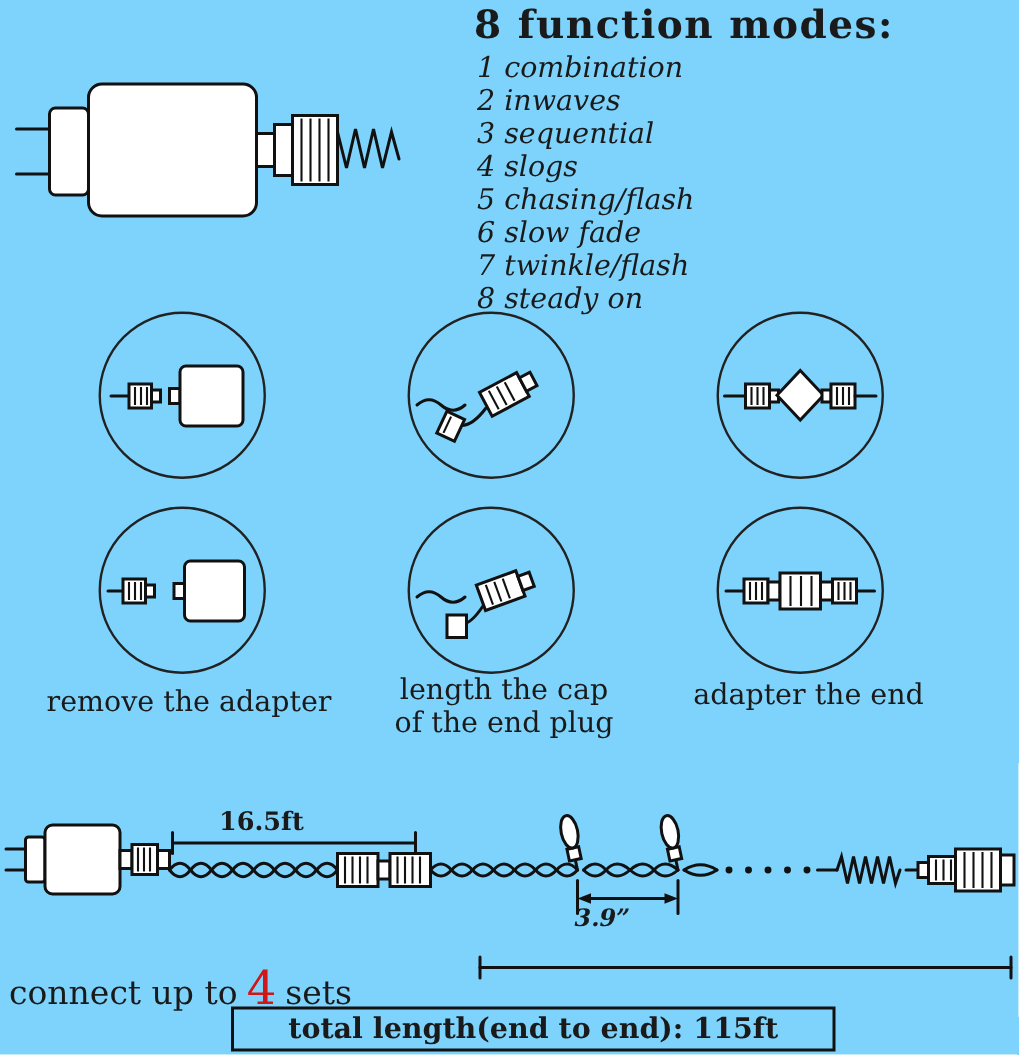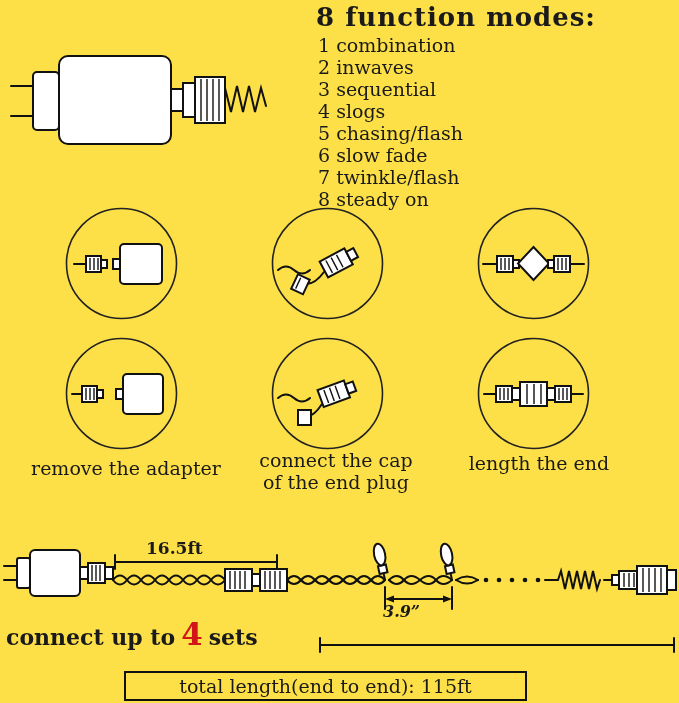--- a/index.html
+++ b/index.html
@@ -1,33 +1,33 @@
 <!DOCTYPE html>
 <html><head>
 <meta charset="utf-8">
 <style>
   * { margin:0; padding:0; box-sizing:border-box; }
   html,body { background:#fff; }
   body { font-family:"DejaVu Serif", serif; color:#1a1a1a; }
-  #page { position:relative; width:679px; height:703px; background:#fde047; overflow:hidden; }
+  #page { position:relative; width:679px; height:703px; background:#7dd3fc; overflow:hidden; }
   .abs { position:absolute; }
   #modes-title { left:316px; top:2px; font-size:26px; font-weight:bold; letter-spacing:1px; }
-  #modes-list { left:318px; top:34px; list-style:none; font-size:19px; line-height:22px; }
+  #modes-list { left:318px; top:34px; list-style:none; font-size:19px; line-height:22px;font-style:italic; }
   .caption { font-size:19px; line-height:21.5px; text-align:center; }
   #caption-1 { left:30px; top:458px; width:192px; }
   #caption-2 { left:252px; top:450px; width:168px; }
   #caption-3 { left:450px; top:453px; width:178px; }
   .meas { font-size:17px; font-weight:bold; }
   #label-seg1 { left:146px; top:538px; width:100px; }
   #label-spacing { left:383px; top:602px; width:72px; font-size:16px;font-style:italic; }
   #label-seg2 { left:437px; top:649px; width:120px; }
-  #connect-line { left:6px; top:616px; font-size:22px; font-weight:bold; white-space:nowrap; }
+  #connect-line { left:6px; top:641px; font-size:22px; font-weight:normal; white-space:nowrap; }
   #connect-line .count { color:#d01616; font-size:31px; margin:0 6px; }
-  #total-box { left:124px; top:671px; width:403px; height:30px; border:2px solid #111;
-               text-align:center; font-size:19px; font-weight:normal; line-height:26px; }
+  #total-box { left:154px; top:671px; width:403px; height:30px; border:2px solid #111;
+               text-align:center; font-size:19px; font-weight:bold; line-height:26px; }
   svg { display:block; }
   .line  { stroke:#111; stroke-width:2; fill:none; stroke-linecap:round; }
   .shape { stroke:#111; stroke-width:2; fill:#fff; }
   .ridge { stroke:#111; stroke-width:1.4; }
   .ring  { stroke:#222; stroke-width:1.6; fill:none; }
 </style>
 </head>
 <body>
 
 <div id="page">
@@ -169,25 +169,25 @@
         <line x1="91" y1="52" x2="91" y2="64"></line>
       </g>
     <line class="line" x1="95" y1="58" x2="107" y2="58"></line>
   </svg>
 
   <div class="abs caption" id="caption-1">
     <div>remove the adapter</div>
     <div></div>
   </div>
   <div class="abs caption" id="caption-2">
-    <div>connect the cap</div>
+    <div>length the cap</div>
     <div>of the end plug</div>
   </div>
   <div class="abs caption" id="caption-3">
-    <div>length the end</div>
+    <div>adapter the end</div>
   </div>
 
   <svg class="abs" style="left:0;top:535px" width="679" height="140" viewBox="0 0 679 140">
 
     <g>
       <line class="line" x1="4" y1="31" x2="17" y2="31"></line>
       <line class="line" x1="4" y1="45" x2="17" y2="45"></line>
       <rect class="shape" x="17" y="23" width="13" height="30" rx="2"></rect>
       <rect class="shape" x="30" y="15" width="50" height="46" rx="5"></rect>
       <rect class="shape" x="80" y="32" width="8" height="12"></rect>

